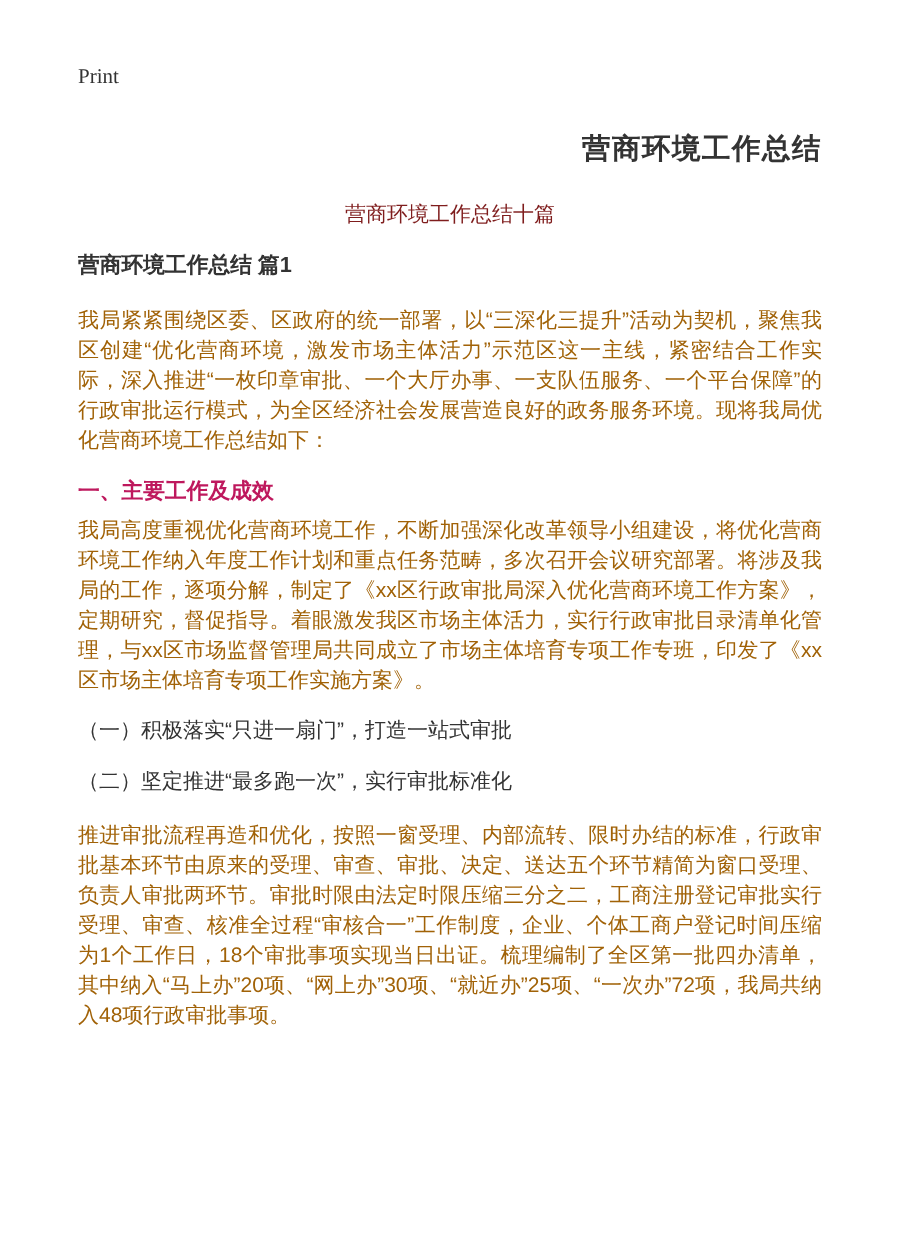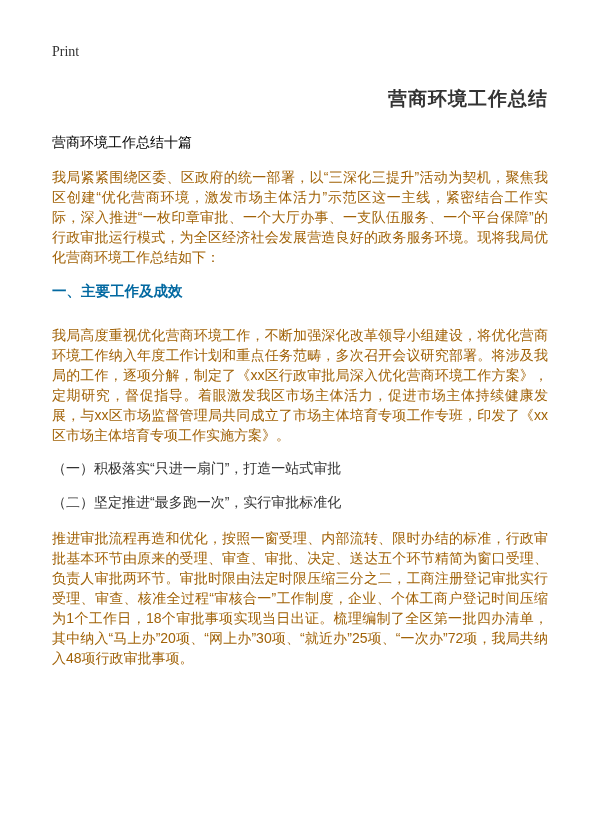--- a/index.html
+++ b/index.html
@@ -32,66 +32,68 @@
   .doc-title {
     text-align: right;
     font-size: 19px;
     font-weight: 700;
     color: #333333;
     margin: 10px 0 22px 0;
     letter-spacing: 1px;
   }
   .collection-title {
     font-size: 14px;
-    color: #000000;
+    color: #7f1d1d;
     margin: 0 0 15px 0;
+    text-align: center;
   }
   .article-title {
     font-size: 14.5px;
     font-weight: 700;
     color: #333333;
     margin: 0 0 17px 0;
   }
   .para {
     font-size: 14px;
     line-height: 20px;
     color: #a16207;
     margin: 0 0 15px 0;
     text-align: justify;
   }
   .section-heading {
     font-size: 14.5px;
     font-weight: 700;
-    color: #0369a1;
-    margin: 0 0 24px 0;
+    color: #be185d;
+    margin: 0 0 6px 0;
   }
   .sub-heading {
     font-size: 14px;
     font-weight: 400;
     color: #333333;
     margin: 0 0 16px 0;
   }
 </style>
 </head>
 <body>
 
 <div class="page">
 
   <div class="print-link">Print</div>
 
   <h1 class="doc-title">营商环境工作总结</h1>
 
   <div class="collection-title">营商环境工作总结十篇</div>
 
+  <h2 class="article-title">营商环境工作总结 篇1</h2>
 
   <p class="para">我局紧紧围绕区委、区政府的统一部署，以“三深化三提升”活动为契机，聚焦我区创建“优化营商环境，激发市场主体活力”示范区这一主线，紧密结合工作实际，深入推进“一枚印章审批、一个大厅办事、一支队伍服务、一个平台保障”的行政审批运行模式，为全区经济社会发展营造良好的政务服务环境。现将我局优化营商环境工作总结如下：</p>
 
   <h3 class="section-heading">一、主要工作及成效</h3>
 
-  <p class="para">我局高度重视优化营商环境工作，不断加强深化改革领导小组建设，将优化营商环境工作纳入年度工作计划和重点任务范畴，多次召开会议研究部署。将涉及我局的工作，逐项分解，制定了《xx区行政审批局深入优化营商环境工作方案》，定期研究，督促指导。着眼激发我区市场主体活力，促进市场主体持续健康发展，与xx区市场监督管理局共同成立了市场主体培育专项工作专班，印发了《xx区市场主体培育专项工作实施方案》。</p>
+  <p class="para">我局高度重视优化营商环境工作，不断加强深化改革领导小组建设，将优化营商环境工作纳入年度工作计划和重点任务范畴，多次召开会议研究部署。将涉及我局的工作，逐项分解，制定了《xx区行政审批局深入优化营商环境工作方案》，定期研究，督促指导。着眼激发我区市场主体活力，实行行政审批目录清单化管理，与xx区市场监督管理局共同成立了市场主体培育专项工作专班，印发了《xx区市场主体培育专项工作实施方案》。</p>
 
   <div class="sub-heading">（一）积极落实“只进一扇门”，打造一站式审批</div>
 
 
   <div class="sub-heading">（二）坚定推进“最多跑一次”，实行审批标准化</div>
 
 
   <p class="para">推进审批流程再造和优化，按照一窗受理、内部流转、限时办结的标准，行政审批基本环节由原来的受理、审查、审批、决定、送达五个环节精简为窗口受理、负责人审批两环节。审批时限由法定时限压缩三分之二，工商注册登记审批实行受理、审查、核准全过程“审核合一”工作制度，企业、个体工商户登记时间压缩为1个工作日，18个审批事项实现当日出证。梳理编制了全区第一批四办清单，其中纳入“马上办”20项、“网上办”30项、“就近办”25项、“一次办”72项，我局共纳入48项行政审批事项。</p>
 
 </div>

